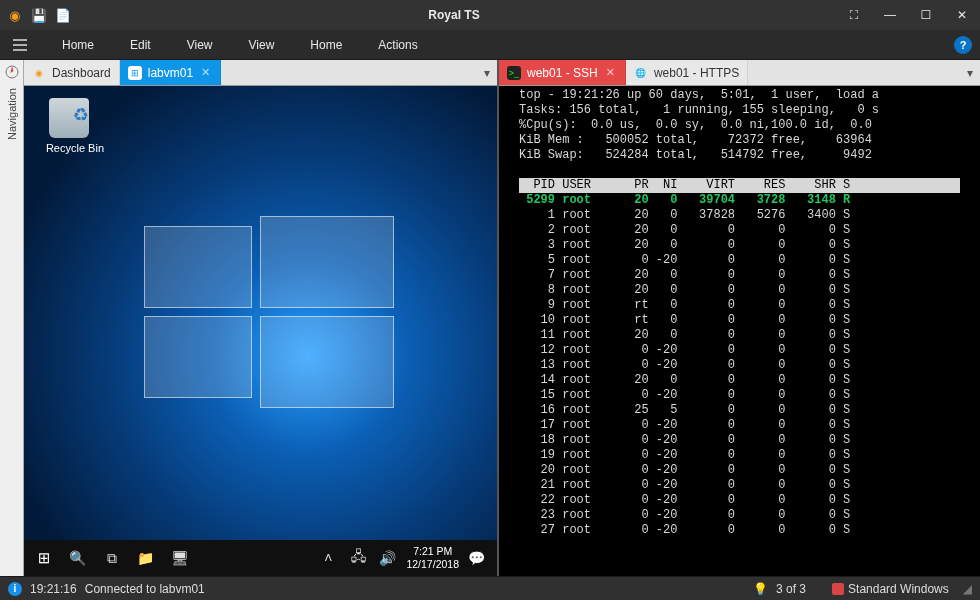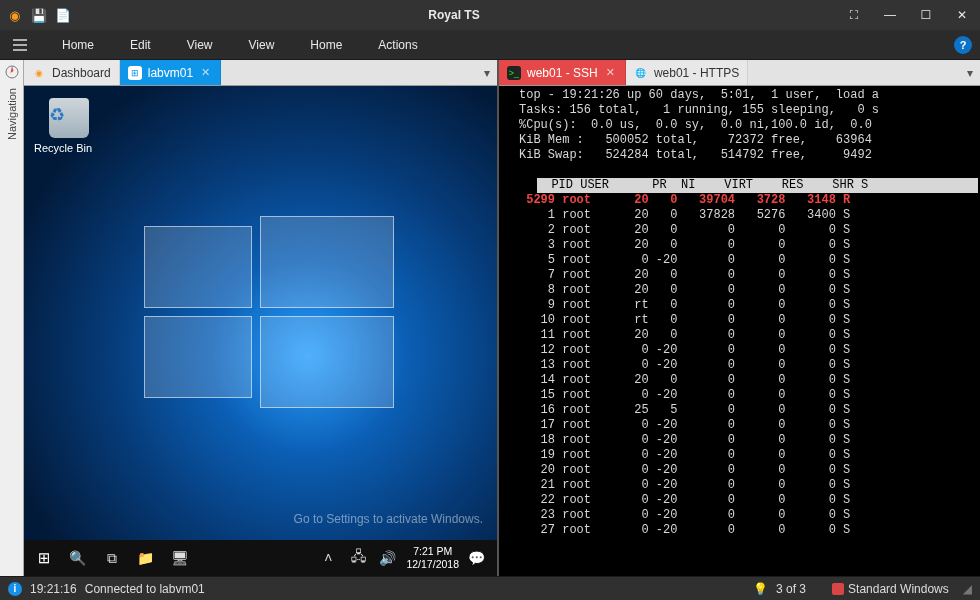--- a/index.html
+++ b/index.html
@@ -33,32 +33,32 @@
   .tab .close { font-size:11px; opacity:.7; padding:0 2px; }
   .tab-drop { width:20px; display:flex; align-items:center; justify-content:center; color:#555; margin-left:auto; background:#e3e3e3; }
   .tab .tico { width:14px; height:14px; display:flex; align-items:center; justify-content:center; border-radius:3px; font-size:9px; }
   .desktop { flex:1; position:relative; background: radial-gradient(circle at 60% 55%, #2aa0ff 0%, #0b5fb5 25%, #063c7a 50%, #021a3a 80%); overflow:hidden; }
   .win-logo { position:absolute; left:120px; top:140px; width:250px; height:190px; }
   .win-logo .q { position:absolute; background:rgba(255,255,255,0.18); border:1px solid rgba(255,255,255,0.55); }
   .q1 { left:0; top:0; width:108px; height:82px; }
   .q2 { left:116px; top:-10px; width:134px; height:92px; }
   .q3 { left:0; top:90px; width:108px; height:82px; }
   .q4 { left:116px; top:90px; width:134px; height:92px; }
-  .recycle { position:absolute; left:10px; top:12px; width:70px; text-align:left; color:#fff; font-size:11px; }
+  .recycle { position:absolute; left:10px; top:12px; width:70px; text-align:right; color:#fff; font-size:11px; }
   .recycle .bin { width:40px; height:40px; margin:0 auto 4px; background:linear-gradient(#cfd6da,#9fb0ba); border-radius:4px 4px 6px 6px; position:relative; }
   .recycle .bin::before { content:"♻"; position:absolute; left:0; right:0; top:6px; color:#2d7ac2; font-size:18px; }
   .activate { position:absolute; right:14px; bottom:48px; color:rgba(255,255,255,0.45); font-size:12px; text-align:left; line-height:1.4; }
   .activate .h { font-size:18px; font-weight:400; color:rgba(255,255,255,0.4); }
   .taskbar { position:absolute; left:0; right:0; bottom:0; height:36px; background:#101010; display:flex; align-items:center; gap:10px; padding:0 8px; }
   .taskbar .tb { width:24px; height:24px; display:flex; align-items:center; justify-content:center; color:#ddd; font-size:14px; }
   .taskbar .win { color:#fff; font-size:15px; }
   .taskbar .tray { margin-left:auto; display:flex; align-items:center; gap:6px; }
   .taskbar .clock { text-align:center; font-size:10.5px; line-height:1.2; color:#fff; }
   .terminal { flex:1; background:#000; color:#d7d7d7; font-family:"Consolas","Courier New",monospace; font-size:12px; line-height:15px; white-space:pre; padding:2px 20px; overflow:hidden; }
-  .term-hdr { background:#d7d7d7; color:#000; display:inline-block; padding:0 0; width:100%;margin-left:18px; }
+  .term-hdr { background:#d7d7d7; color:#000; display:inline-block; padding:0 0; width:100%; }
   .statusbar { height:24px; background:#303030; display:flex; align-items:center; padding:0 8px; gap:8px; font-size:12px; color:#ddd; border-top:1px solid #1a1a1a; }
   .statusbar .info-ico { width:14px; height:14px; border-radius:50%; background:#1690e8; color:#fff; font-size:10px; display:flex; align-items:center; justify-content:center; font-weight:bold; }
   .statusbar .spacer { flex:1; }
   .statusbar .bulb { color:#ffb100; }
   .statusbar .lic-ico { width:12px; height:12px; background:#d94545; border-radius:2px; display:inline-block; margin-right:4px; vertical-align:middle; }
 </style>
 </head>
 <body>
 
 <div class="titlebar">
@@ -126,21 +126,20 @@
           <div class="bin"></div>
           <span>Recycle Bin</span>
         </div>
         <div class="win-logo">
           <div class="q q1"></div>
             <div class="q q2"></div>
             <div class="q q3"></div>
             <div class="q q4"></div>
         </div>
         <div class="activate">
-          <div>Go to Settings to activate Windows.</div>
         </div>
         <div class="taskbar">
           <div class="tb win">⊞</div>
           <div class="tb">🔍</div>
           <div class="tb">⧉</div>
           <div class="tb">📁</div>
           <div class="tb">🖥</div>
           <div class="tray">
             <div class="tb">˄</div>
             <div class="tb">🖧</div>
@@ -168,21 +167,21 @@
         </div>
         <div class="tab-drop">▾</div>
       </div>
       <div class="terminal" id="term">top - 19:21:26 up 60 days,  5:01,  1 user,  load a
 Tasks: 156 total,   1 running, 155 sleeping,   0 s
 %Cpu(s):  0.0 us,  0.0 sy,  0.0 ni,100.0 id,  0.0 
 KiB Mem :   500052 total,    72372 free,    63964
 KiB Swap:   524284 total,   514792 free,     9492
 
 <span class="term-hdr">  PID USER      PR  NI    VIRT    RES    SHR S   </span>
-<span style="font-weight: bold; color: #ef4444; text-align: center;"> 5299 root      20   0   39704   3728   3148 R   </span>
+<span style="font-weight: bold; color: #22c55e; text-align: center;"> 5299 root      20   0   39704   3728   3148 R   </span>
     1 root      20   0   37828   5276   3400 S   
     2 root      20   0       0      0      0 S   
     3 root      20   0       0      0      0 S   
     5 root       0 -20       0      0      0 S   
     7 root      20   0       0      0      0 S   
     8 root      20   0       0      0      0 S   
     9 root      rt   0       0      0      0 S   
    10 root      rt   0       0      0      0 S   
    11 root      20   0       0      0      0 S   
    12 root       0 -20       0      0      0 S   

